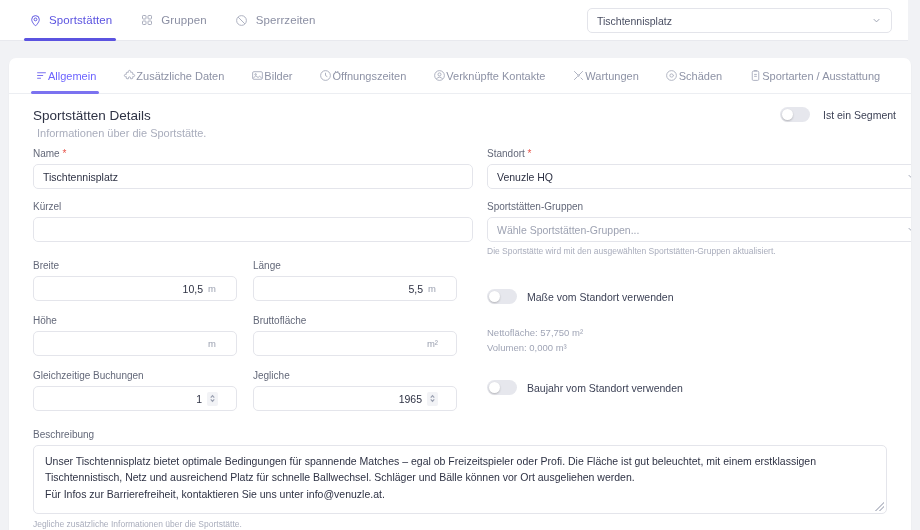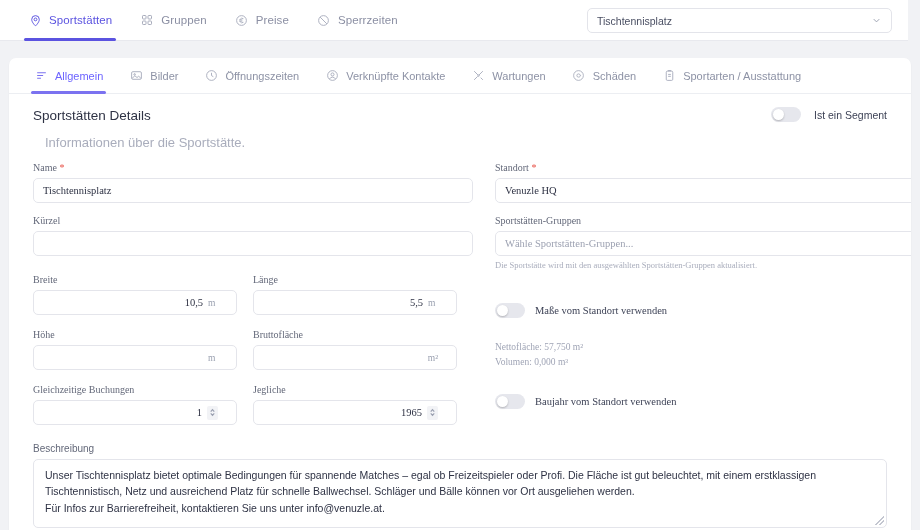--- a/index.html
+++ b/index.html
@@ -58,55 +58,55 @@
   }
 
   
   .subtabs {
     display: flex; align-items: center;
     height: 36px; padding: 0 12px;
     border-bottom: 1px solid #eceef2;
     position: relative;
   }
   .st-item {
-    display: flex; align-items: center; gap: 7px;
+    display: flex; align-items: center; 
     height: 36px; padding: 0 13px;
     font-size: 11px; color: #8d92a5; cursor: pointer;
     position: relative; white-space: nowrap;
   }
   .st-item.active { color: #6c63ff; }
   .st-item.active::after {
     content: ""; position: absolute; left: 10px; right: 10px; bottom: 0;
     height: 2.5px; background: #7b72f0; border-radius: 2px;
   }
   .st-ico { width: 14px; height: 14px; display: inline-flex; align-items: center; justify-content: center; flex: 0 0 14px; }
 
   
   .body { padding: 14px 24px 0 24px; position: relative; }
   .sec-title { font-size: 13.5px; color: #2e3244; margin: 0 0 4px 0; font-weight: 400; }
-  .sec-sub { font-size: 13px; color: #a9adbc; margin: 12px; }
+  .sec-sub { font-size: 11px; color: #a9adbc; margin: 4px; }
 
   .seg-toggle {
-    position: absolute; right: 24px; top: 13px;
+    position: absolute; right: 15px; top: 13px;
     display: flex; align-items: center; gap: 13px;
   }
   .seg-toggle .lbl { font-size: 10.5px; color: #3d4256; }
 
   .switch {
     width: 30px; height: 15px; border-radius: 9px;
     background: #e6e7ed; position: relative; flex: 0 0 30px; cursor: pointer;
   }
   .switch .knob {
     position: absolute; left: 2px; top: 2px;
     width: 11px; height: 11px; border-radius: 50%;
     background: #ffffff; box-shadow: 0 1px 2px rgba(0,0,0,.22);
   }
 
   
-  .grid { display: grid; grid-template-columns: 440px 440px; column-gap: 22px; margin-top: 9px; font-family: Liberation Serif, serif; }
+  .grid { display: grid; grid-template-columns: 440px 440px; column-gap: 14px; margin-top: 9px; }
   .col { }
   .field { margin-bottom: 12px; }
   .flabel { font-size: 10px; color: #636879; margin-bottom: 5px; display: block; }
   .req { color: #e8544a; font-size: 10px; }
 
   .input {
     width: 100%; height: 25px;
     border: 1px solid #e4e5eb; border-radius: 5px;
     background: #fff; display: flex; align-items: center;
     padding: 0 9px; font-size: 10.5px; color: #2e3244;
@@ -180,29 +180,20 @@
           <svg width="12" height="12" viewBox="0 0 24 24" fill="none" stroke="#a7abbb" stroke-width="2">
             <rect x="3" y="3" width="7" height="7" rx="1.5"></rect>
               <rect x="14" y="3" width="7" height="7" rx="1.5"></rect>
             <rect x="3" y="14" width="7" height="7" rx="1.5"></rect>
               <rect x="14" y="14" width="7" height="7" rx="1.5"></rect>
           </svg>
         </span>
         <span>Gruppen</span>
       </div>
 
-      <div class="tn-item">
-        <span class="tn-ico">
-          <svg width="13" height="13" viewBox="0 0 24 24" fill="none" stroke="#a7abbb" stroke-width="1.7">
-            <circle cx="12" cy="12" r="9"></circle>
-            <path d="M15.5 8.6a4.4 4.4 0 00-6.2 1.6M15.5 15.4a4.4 4.4 0 01-6.2-1.6M7.6 10.8h6M7.6 13.2h6"></path>
-          </svg>
-        </span>
-        <span>Preise</span>
-      </div>
 
       <div class="tn-item">
         <span class="tn-ico">
           <svg width="13" height="13" viewBox="0 0 24 24" fill="none" stroke="#a7abbb" stroke-width="1.7">
             <circle cx="12" cy="12" r="9"></circle>
               <path d="M5.8 5.8l12.4 12.4"></path>
           </svg>
         </span>
         <span>Sperrzeiten</span>
       </div>
@@ -224,20 +215,28 @@
 
       <div class="st-item active">
         <span class="st-ico">
           <svg width="13" height="13" viewBox="0 0 24 24" fill="none" stroke="#7b72f0" stroke-width="1.9">
             <path d="M4 7h16M4 12h11M4 17h7"></path>
           </svg>
         </span>
         <span>Allgemein</span>
       </div>
 
+      <div class="st-item">
+        <span class="st-ico">
+          <svg width="13" height="13" viewBox="0 0 24 24" fill="none" stroke="#a7abbb" stroke-width="1.7">
+            <path d="M10 4.5a1.9 1.9 0 114 0V6h2.6c.8 0 1.4.6 1.4 1.4V10h1.5a1.9 1.9 0 110 4H18v2.6c0 .8-.6 1.4-1.4 1.4H14v-1.5a1.9 1.9 0 10-4 0V18H7.4c-.8 0-1.4-.6-1.4-1.4V14H4.5a1.9 1.9 0 110-4H6V7.4C6 6.6 6.6 6 7.4 6H10V4.5z"></path>
+          </svg>
+        </span>
+        <span>Zusätzliche Daten</span>
+      </div>
 
       <div class="st-item">
         <span class="st-ico">
           <svg width="13" height="13" viewBox="0 0 24 24" fill="none" stroke="#a7abbb" stroke-width="1.7">
             <rect x="3" y="5" width="18" height="14" rx="2.2"></rect>
               <circle cx="8.5" cy="10" r="1.4"></circle>
             <path d="M4 17l5-4.5 4 3.2 3-2.4 4 3.7"></path>
           </svg>
         </span>
         <span>Bilder</span>

